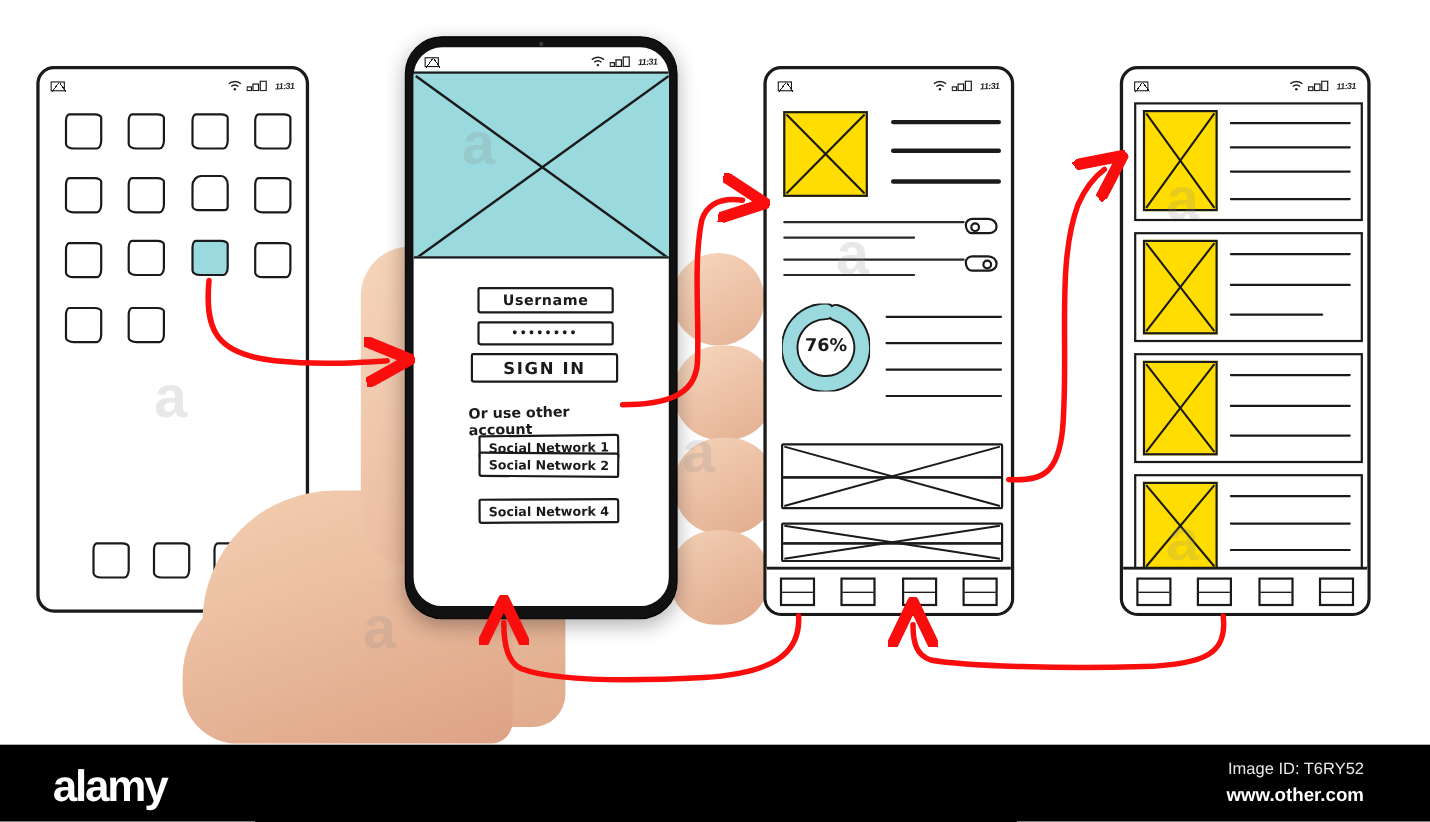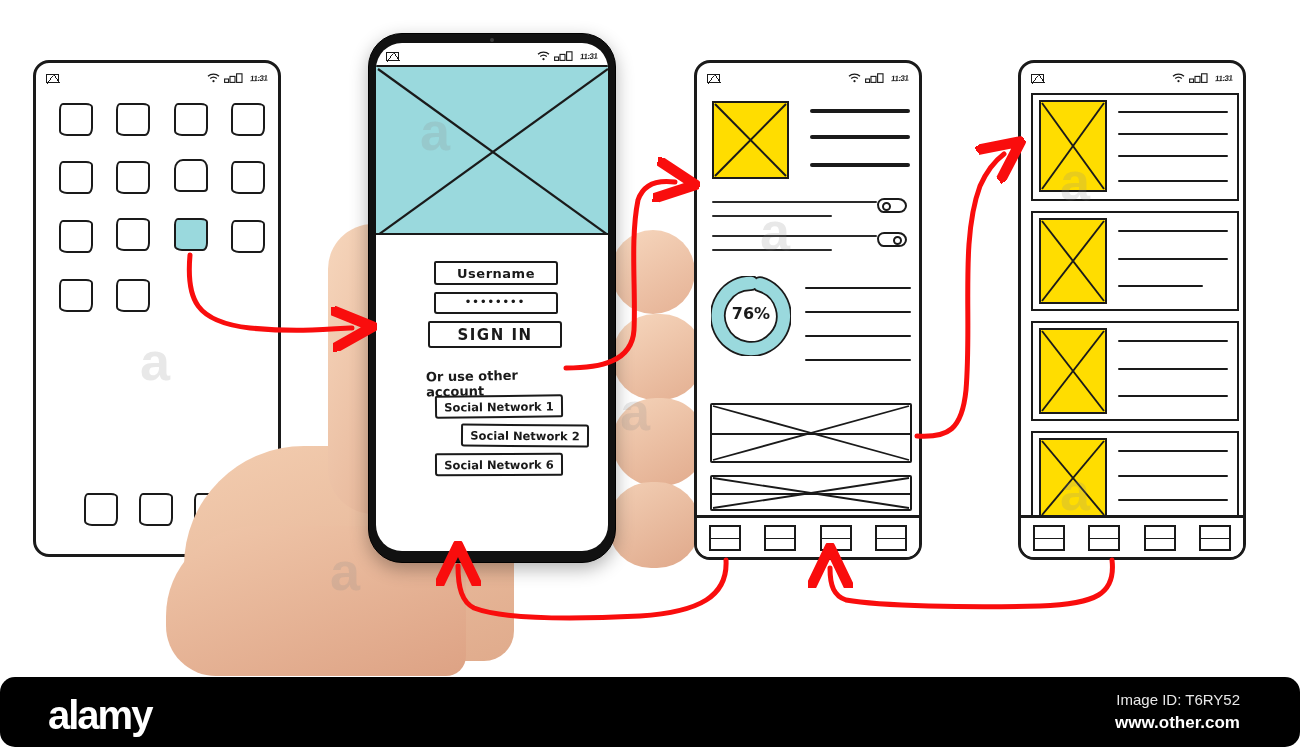--- a/index.html
+++ b/index.html
@@ -95,21 +95,21 @@
                 border-radius:50%; background:#3a3a3a; }
 
   
   .hand { position: absolute; }
   .skin { background: #eec3a6; border-radius: 50%; }
 
   
   svg.arrows { position: absolute; left: 0; top: 0; width: 1300px; height: 747px; pointer-events: none; }
 
   
-  #footer { position:absolute; left:0; bottom:0; width:1300px; height:70px; background:#000;border-radius:15px; }
+  #footer { position:absolute; left:0; bottom:0; width:1300px; height:70px; background:#000; }
   #footer .alamy { position:absolute; left:48px; top:16px; color:#fff; font-size:40px;
                    font-weight:700; letter-spacing:-2px; font-family:"Liberation Sans", sans-serif; }
   #footer .imgid { position:absolute; right:60px; top:14px; color:#e8e8e8; font-size:15px; }
   #footer .url   { position:absolute; right:60px; top:36px; color:#fff; font-size:17px; font-weight:700; }
 
   .wm { position:absolute; color:rgba(140,140,140,.20); font-size:54px; font-weight:700;
         font-family:"Liberation Sans", sans-serif; pointer-events:none; }
 </style>
 </head>
 <body>
@@ -209,22 +209,22 @@
       <div class="sbox handwrite" style="left:58px; top:218px; width:124px; height:24px; font-size:13px; letter-spacing:.5px;">Username</div>
 
       <div class="sbox" style="left:58px; top:249px; width:124px; height:22px; font-size:13px; letter-spacing:3px; padding-bottom:4px;">••••••••</div>
 
       <div class="sbox handwrite" style="left:52px; top:278px; width:134px; height:27px; font-size:15px; letter-spacing:1.5px;">SIGN IN</div>
 
       <div class="handwrite" style="position:absolute; left:50px; top:325px; width:150px; font-size:13px; color:#1a1a1a;
                   transform:rotate(-1.2deg);">Or use other account</div>
 
       <div class="sbox handwrite" style="left:59px; top:352px; width:128px; height:23px; font-size:11.5px; transform:rotate(-0.6deg);">Social Network 1</div>
-      <div class="sbox handwrite" style="left:59px; top:381px; width:128px; height:23px; font-size:11.5px; transform:rotate(0.4deg);margin-left:26px;">Social Network 2</div>
-      <div class="sbox handwrite" style="left:59px; top:410px; width:128px; height:23px; font-size:11.5px; transform:rotate(-0.3deg);">Social Network 6</div>
+      <div class="sbox handwrite" style="left:59px; top:368px; width:128px; height:23px; font-size:11.5px; transform:rotate(0.4deg);">Social Network 2</div>
+      <div class="sbox handwrite" style="left:59px; top:410px; width:128px; height:23px; font-size:11.5px; transform:rotate(-0.3deg);">Social Network 4</div>
     </div>
   </div>
 
   <div class="screen-card" id="s3" style="left:694px; top:60px; width:228px; height:500px;">
     <div class="statusbar" style="top:4px;">
       <span class="env"></span>
       <span class="sb-right">
         <svg width="13" height="10" viewBox="0 0 13 10">
           <path d="M1 3.2 C4 0.4 9 0.4 12 3.2" stroke="#1a1a1a" stroke-width="1.3" fill="none"></path>
           <path d="M3.2 5.6 C5.2 3.9 7.8 3.9 9.8 5.6" stroke="#1a1a1a" stroke-width="1.3" fill="none"></path>

